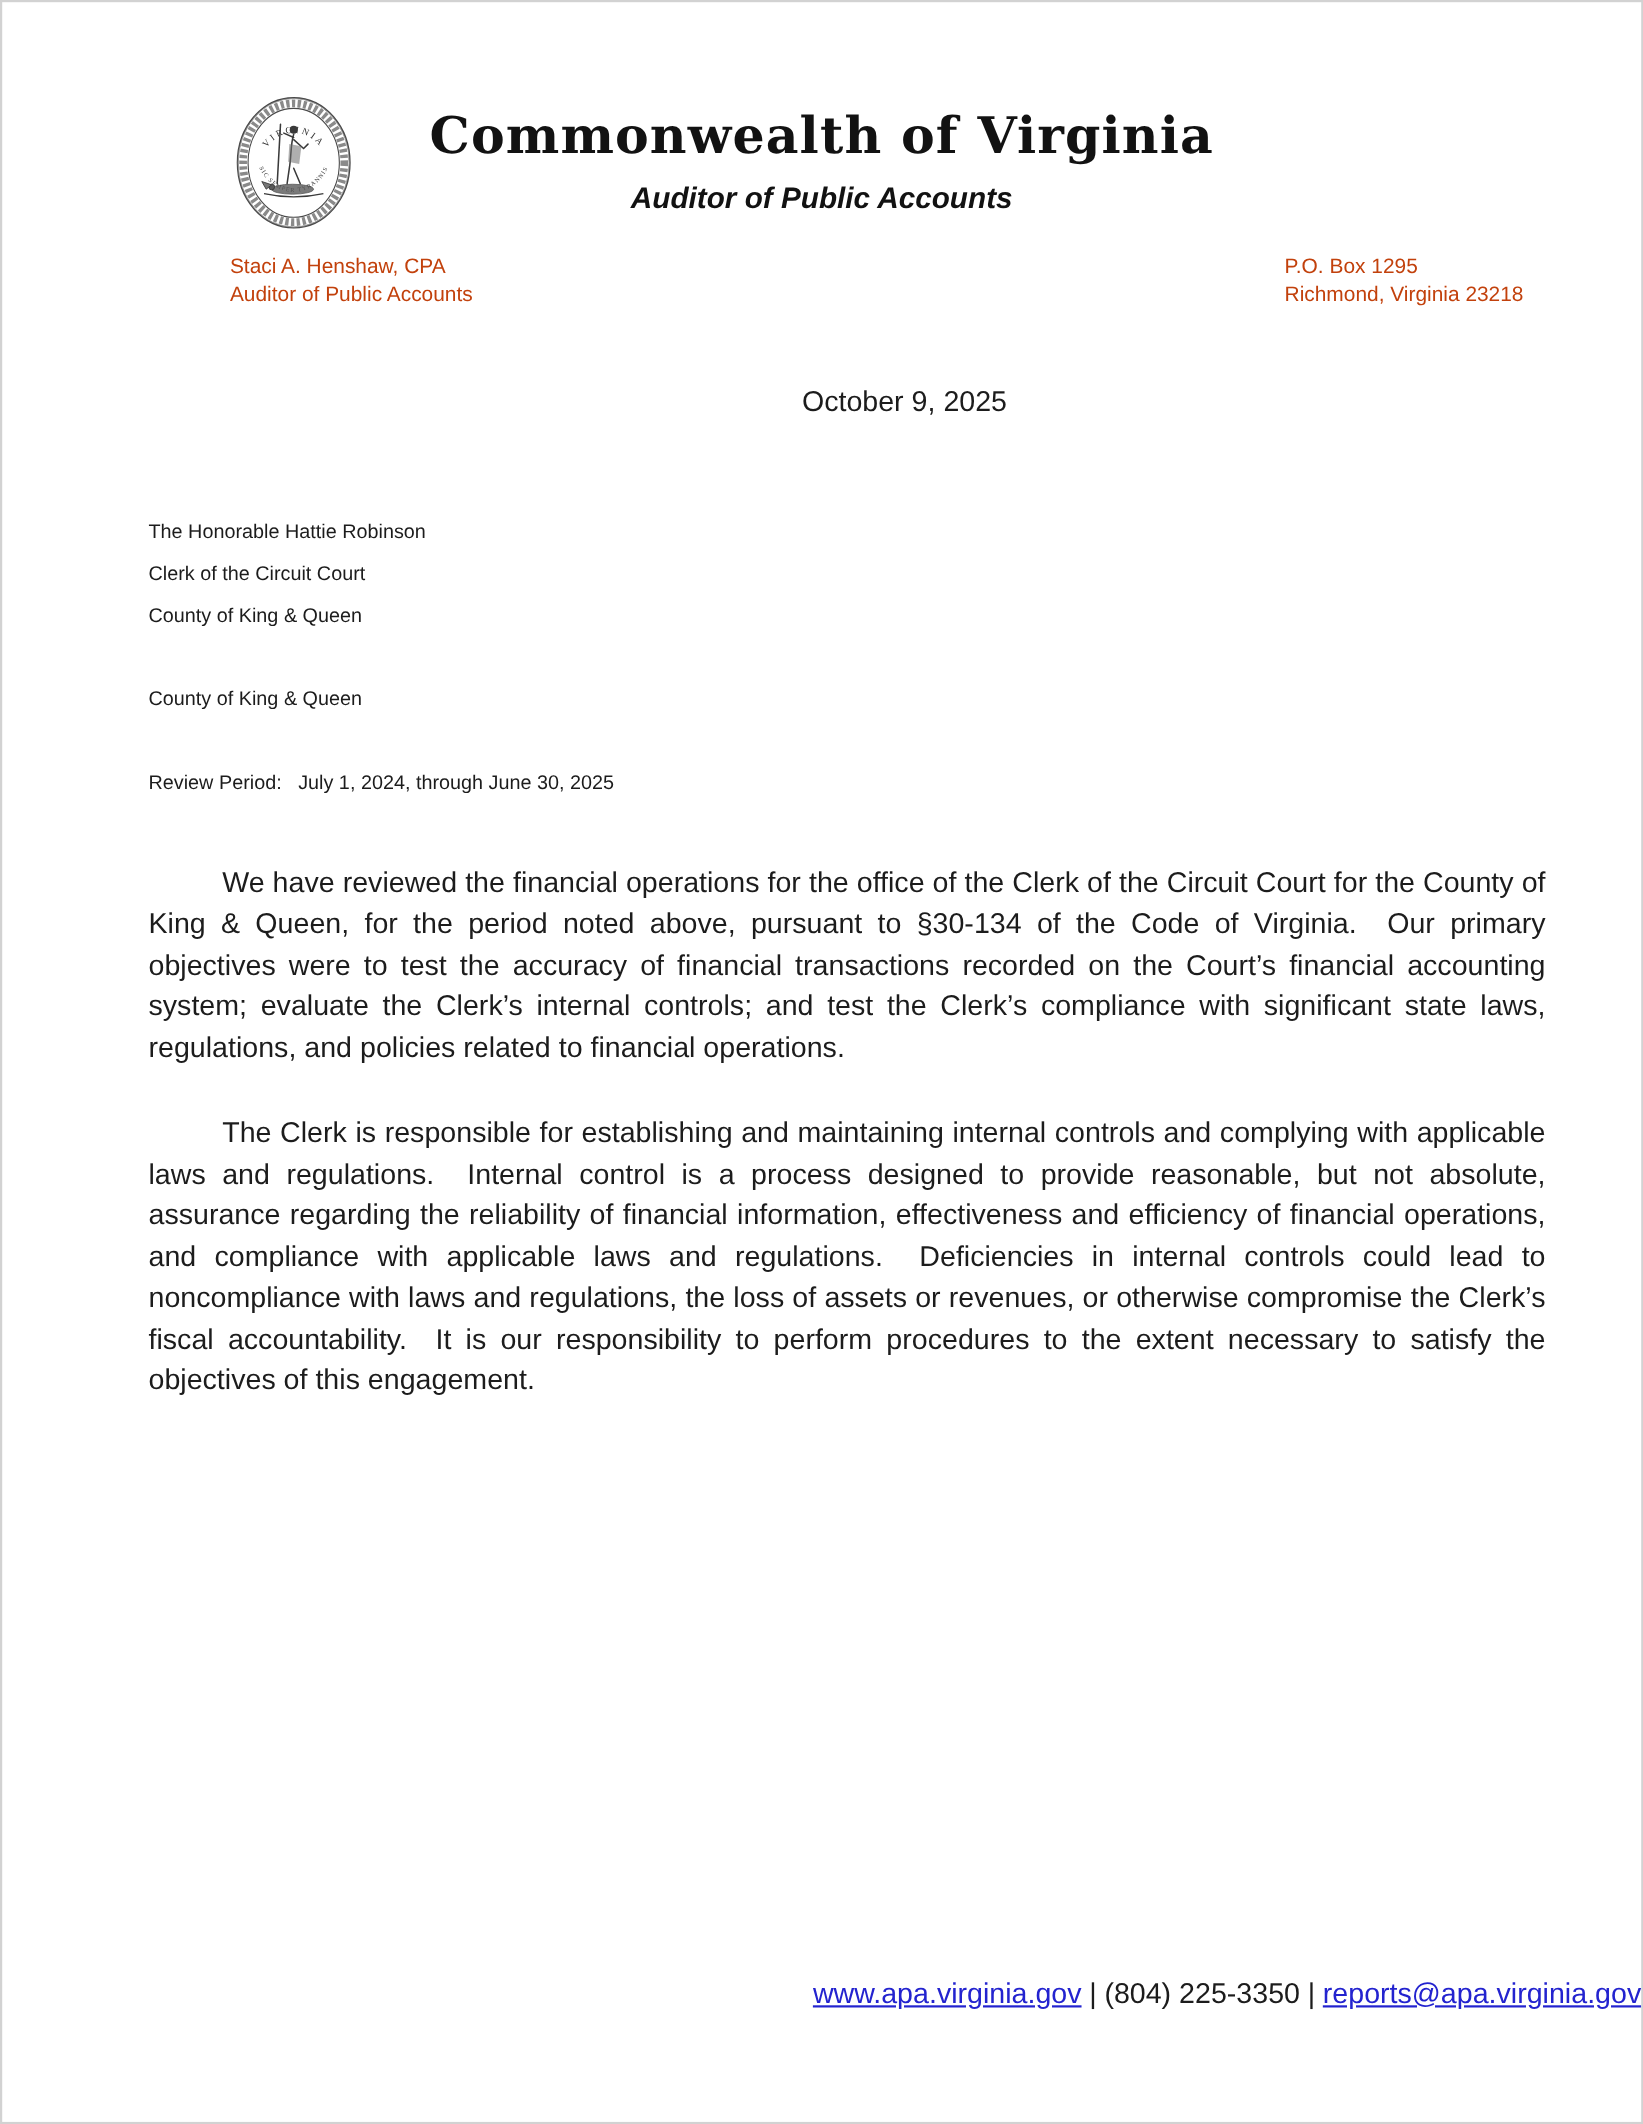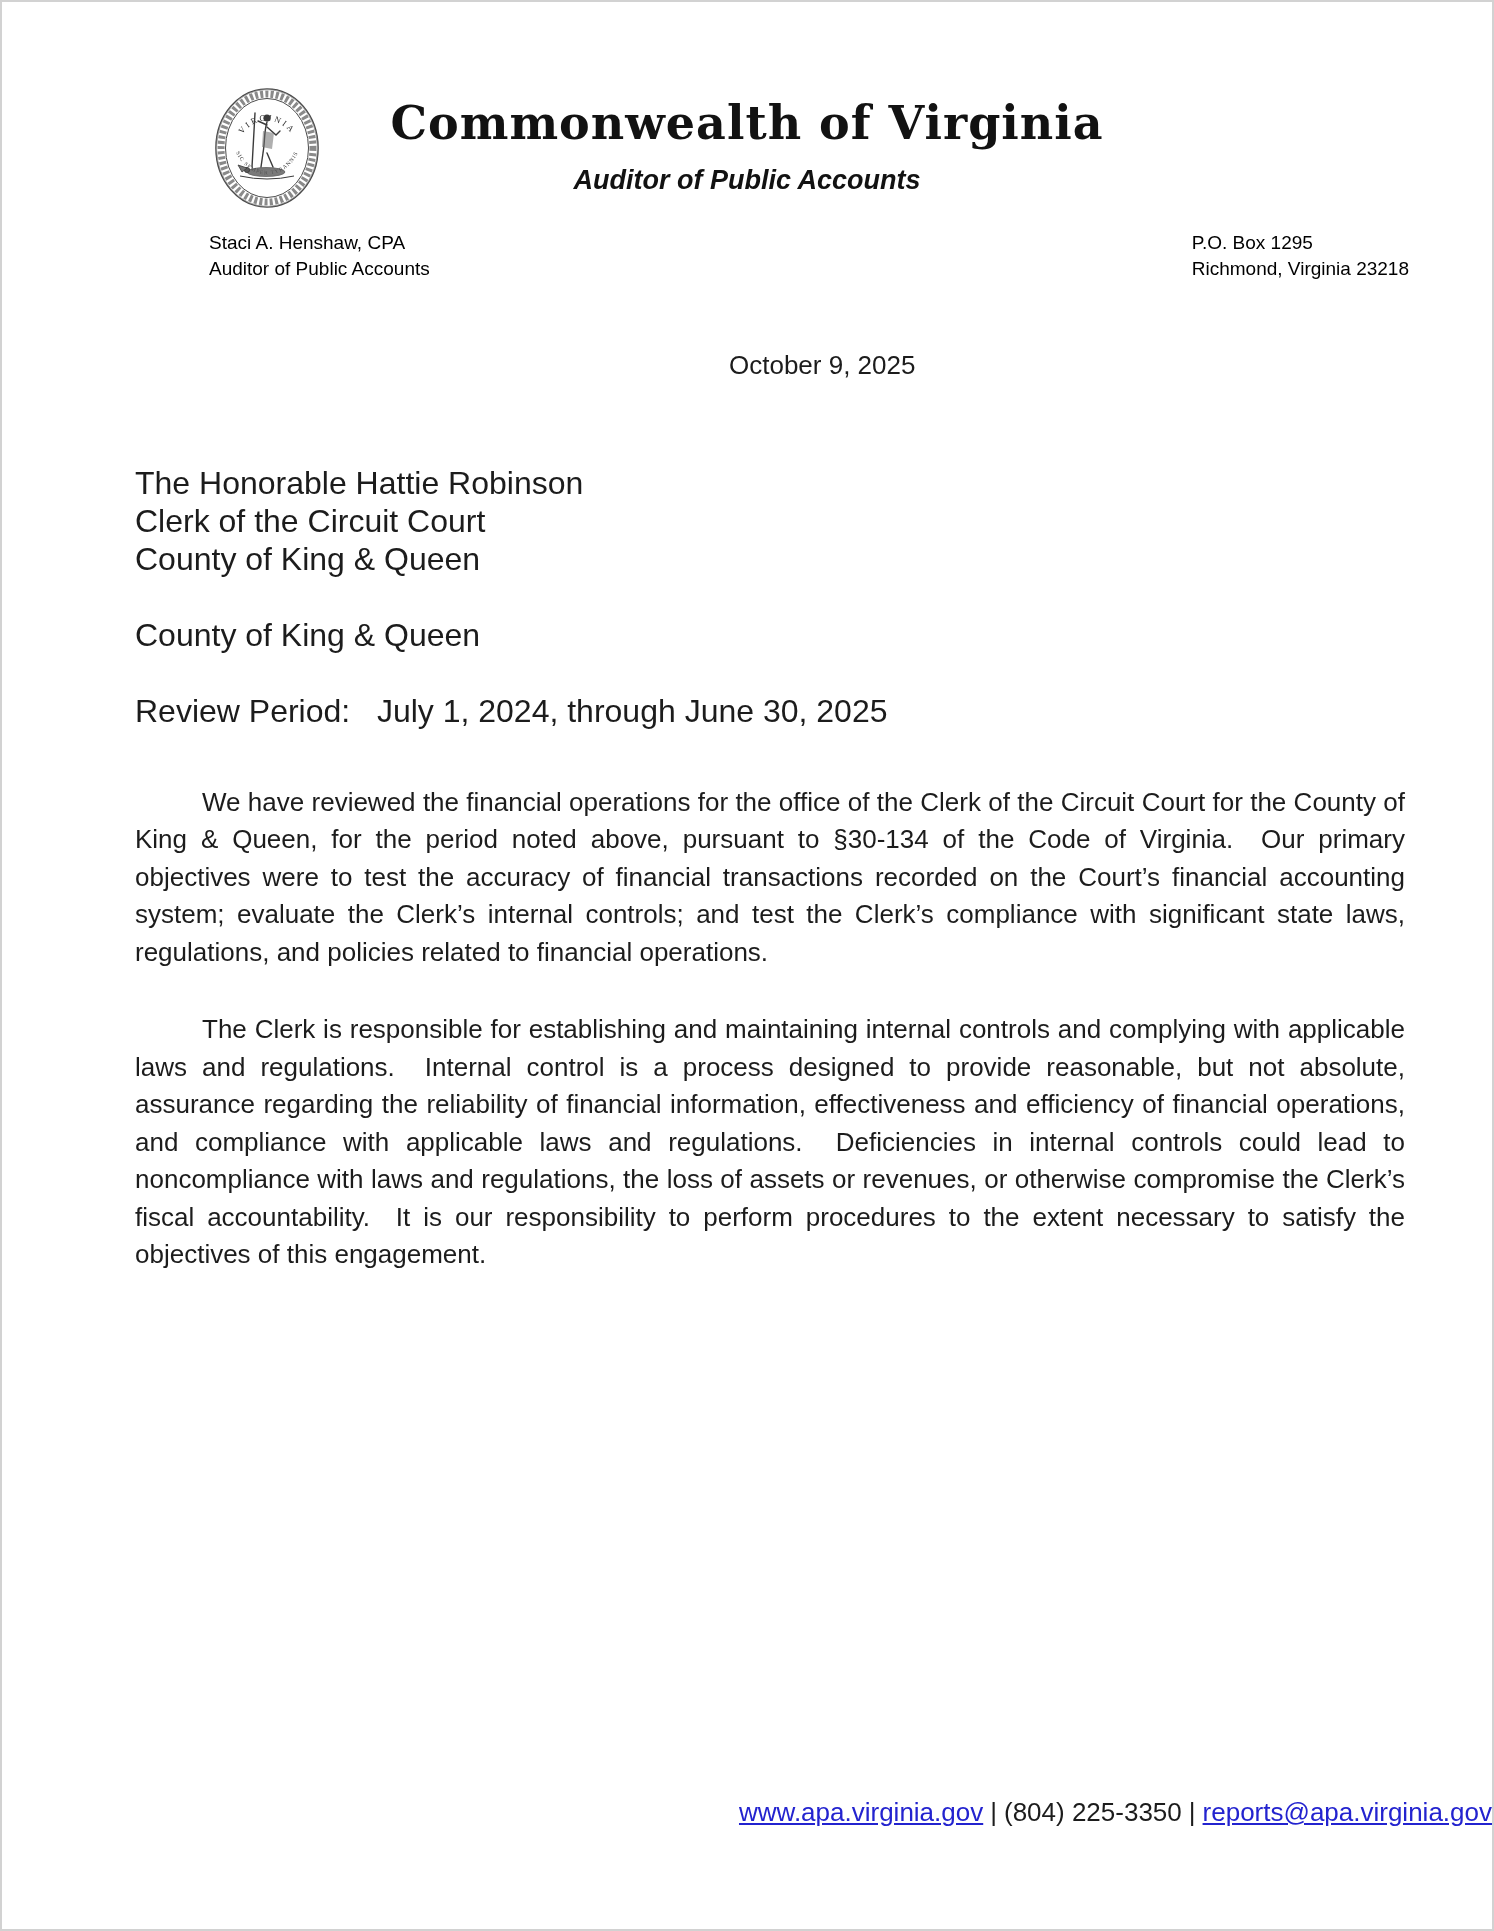--- a/index.html
+++ b/index.html
@@ -30,34 +30,34 @@
   }
   .org-subtitle {
     margin-top:16px;
     text-align:center;
     font-style:italic;
     font-weight:600;
     font-size:27px;
     color:#121212;
   }
   .info-row {
-    margin:34px 83px 0 207px;
+    margin:34px 107px 0 207px;
     display:flex; justify-content:space-between;
     font-size:19px; line-height:26px;
-    color:#000000;
+    color:#c2410c;
   }
   .info-right { text-align:left; }
   
   .letter-body { padding:0 87px 0 133px; }
   .date-line {
     margin-top:64px; margin-left:594px;
     font-size:26px; line-height:38px;
   }
   .addr-block p, .meta-block p {
-    font-size:32px; line-height:38px;
+    font-size:18px; line-height:38px;
     white-space:pre-wrap;
   }
   .addr-block.first { margin-top:80px; }
   .addr-block + .addr-block, .meta-block { margin-top:38px; }
   .para {
     margin-top:40px;
     font-size:26px; line-height:37.5px;
     text-align:justify;
     text-indent:67px;
     white-space:pre-wrap;

